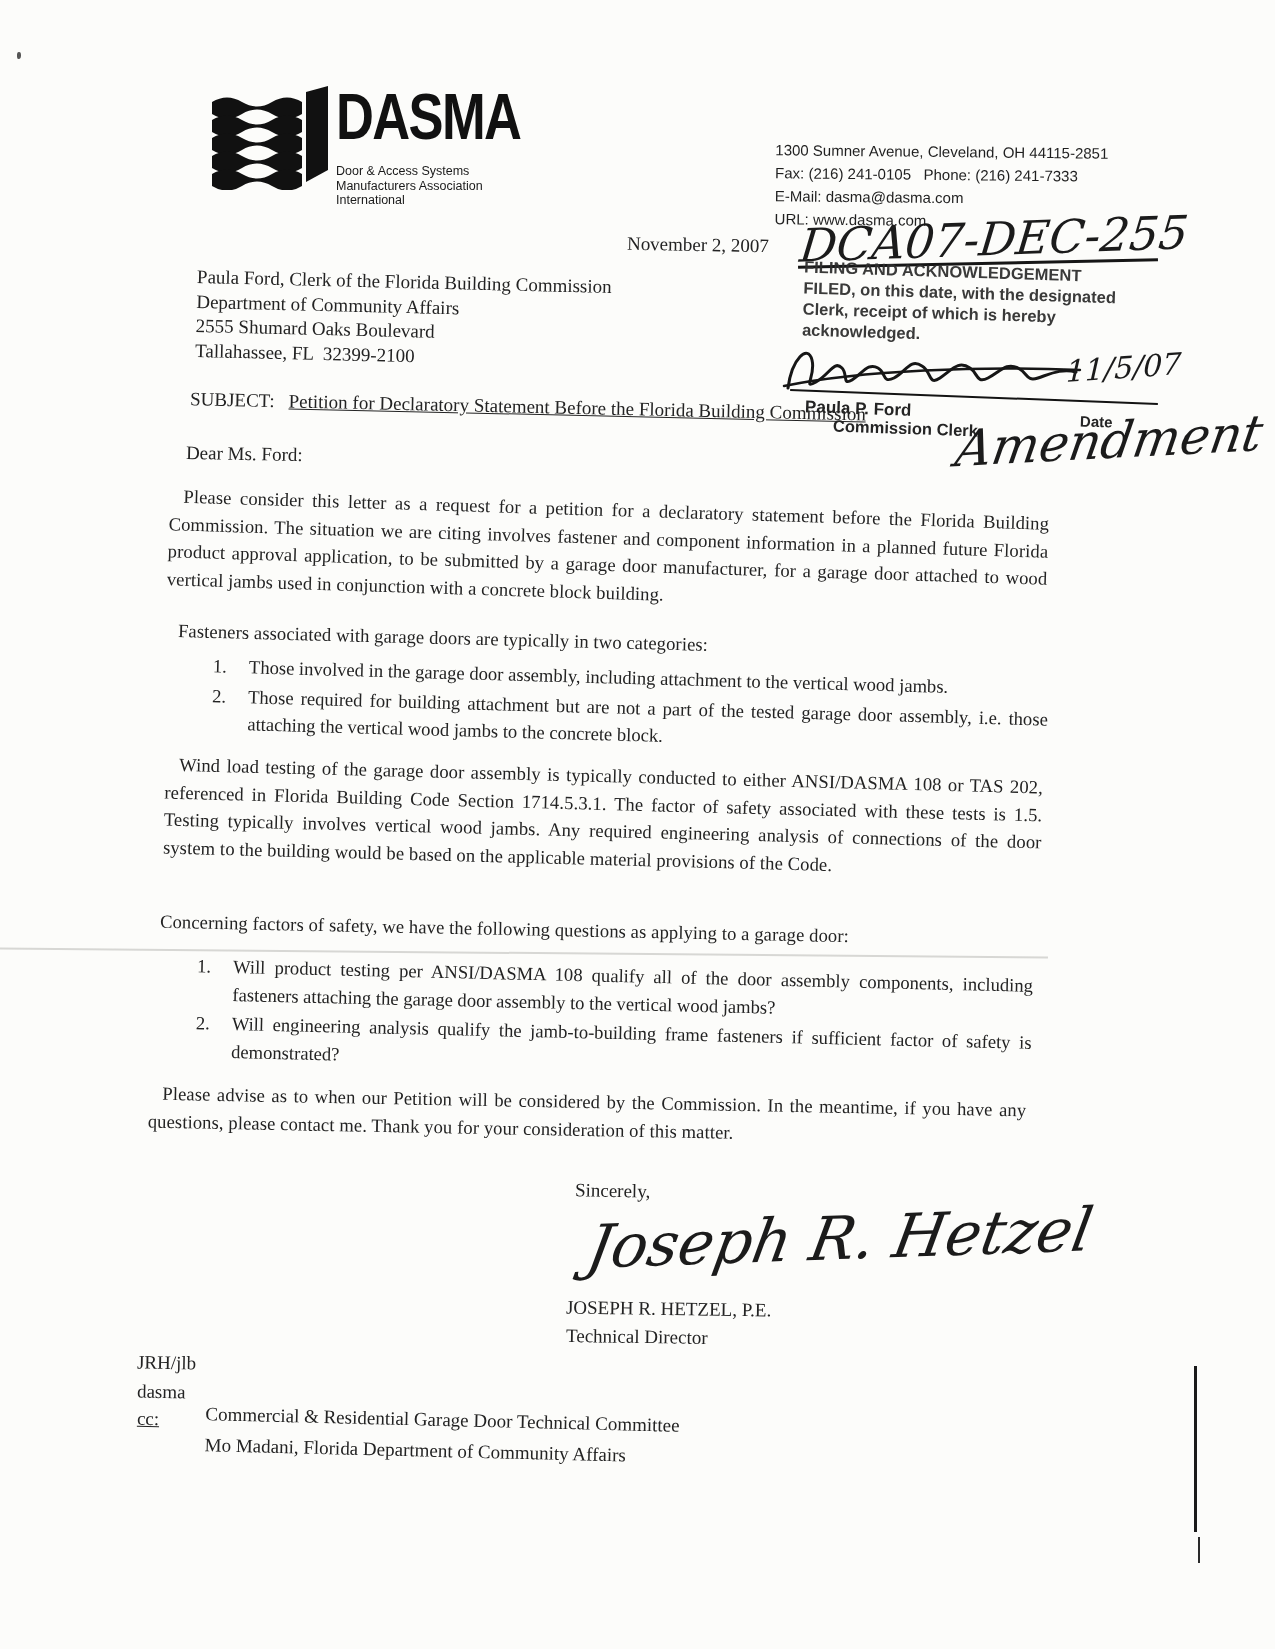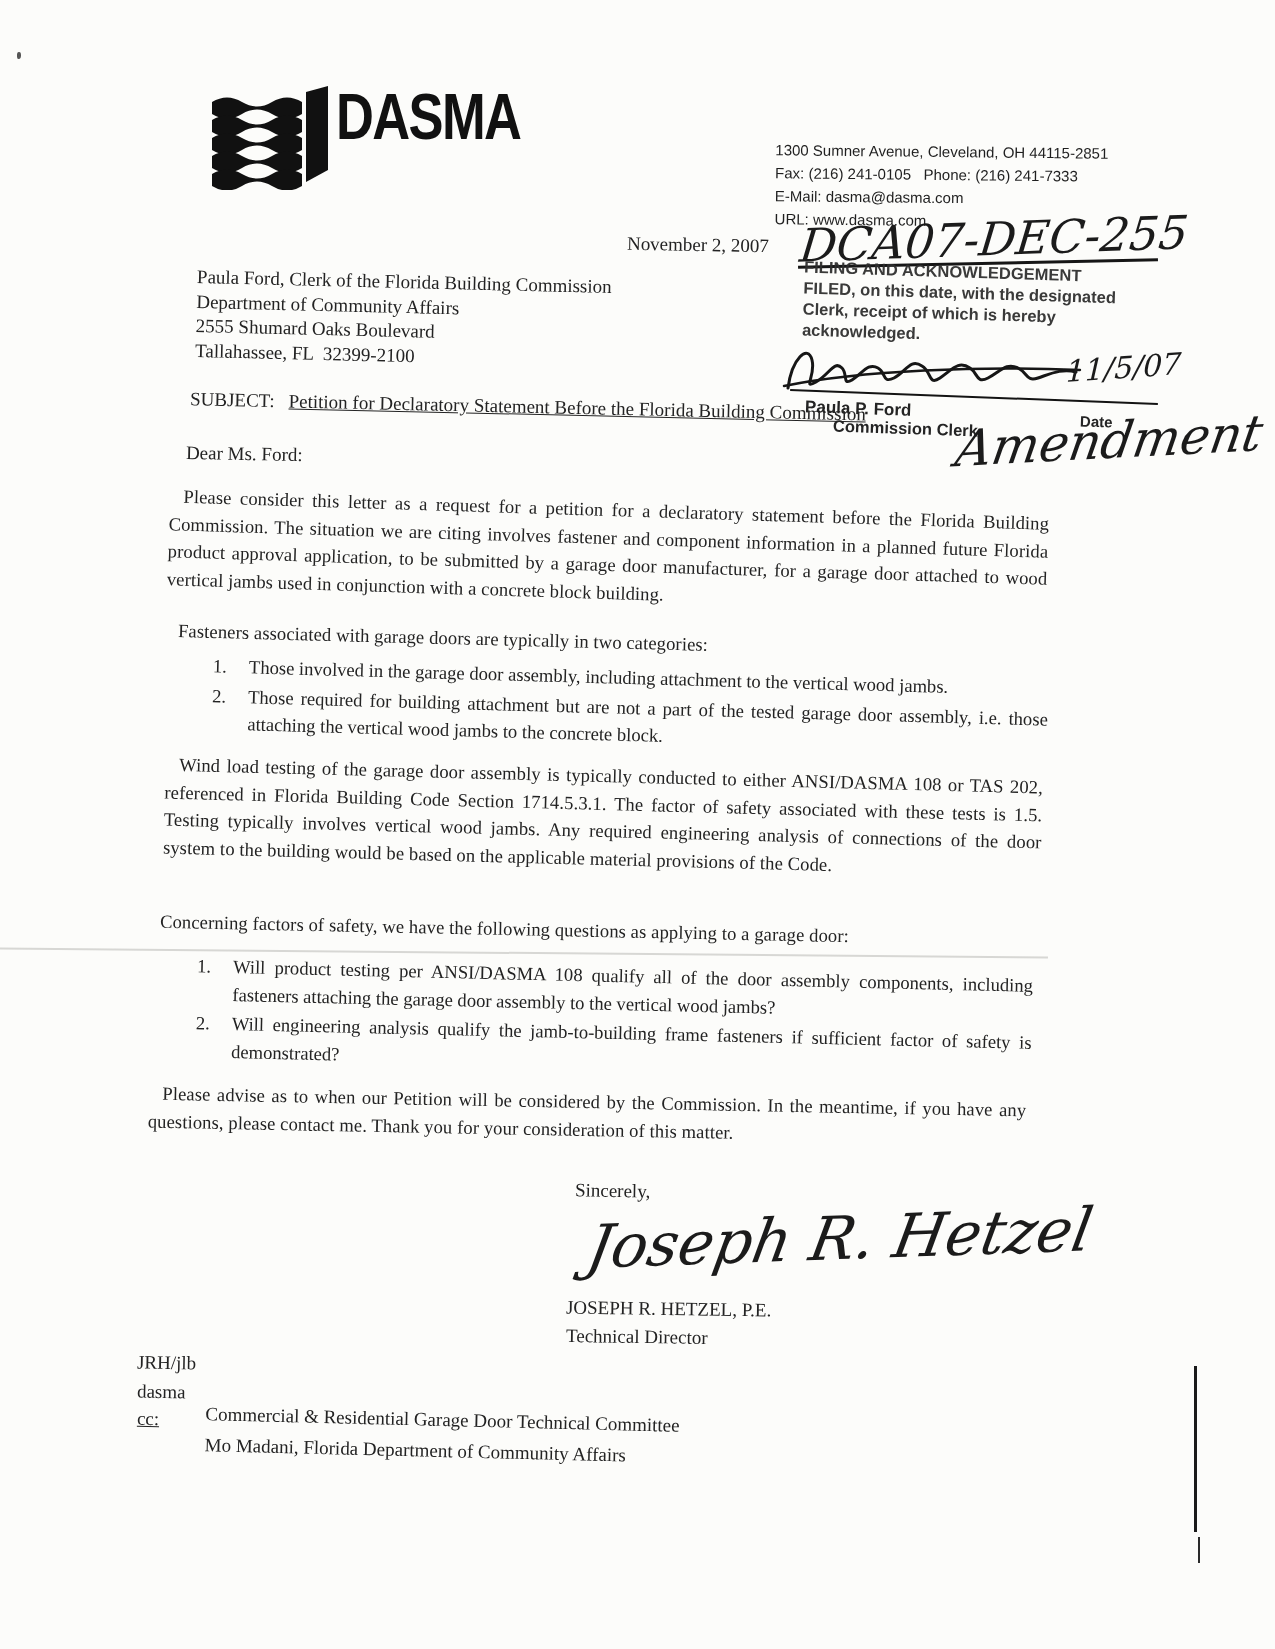--- a/index.html
+++ b/index.html
@@ -106,20 +106,25 @@
     <svg class="logo-icon" width="120" height="104" viewBox="0 0 120 104">
       <polygon points="94,6 116,0 116,84 94,96" fill="#111"></polygon>
       <path d="M0 16 q15 -9 30 0 q15 9 30 0 q15 -9 30 0 l0 12 q-15 9 -30 0 q-15 -9 -30 0 q-15 9 -30 0 z" fill="#111"></path>
       <path d="M0 34 q15 -9 30 0 q15 9 30 0 q15 -9 30 0 l0 12 q-15 9 -30 0 q-15 -9 -30 0 q-15 9 -30 0 z" fill="#111"></path>
       <path d="M0 52 q15 -9 30 0 q15 9 30 0 q15 -9 30 0 l0 12 q-15 9 -30 0 q-15 -9 -30 0 q-15 9 -30 0 z" fill="#111"></path>
       <path d="M0 70 q15 -9 30 0 q15 9 30 0 q15 -9 30 0 l0 12 q-15 9 -30 0 q-15 -9 -30 0 q-15 9 -30 0 z" fill="#111"></path>
       <path d="M0 88 q15 -9 30 0 q15 9 30 0 q15 -9 30 0 l0 12 q-15 9 -30 0 q-15 -9 -30 0 q-15 9 -30 0 z" fill="#111"></path>
     </svg>
     <div class="logo-textcol">
       <div class="logo-word">DASMA</div>
+      <div class="logo-tagline">
+        <div>Door &amp; Access Systems</div>
+        <div>Manufacturers Association</div>
+        <div>International</div>
+      </div>
     </div>
   </div>
 
   <div class="abs contact">
     <div class="contact-line">1300 Sumner Avenue, Cleveland, OH 44115-2851</div>
     <div class="contact-line">Fax: (216) 241-0105   Phone: (216) 241-7333</div>
     <div class="contact-line">E-Mail: dasma@dasma.com</div>
     <div class="contact-line">URL: www.dasma.com</div>
   </div>
 

